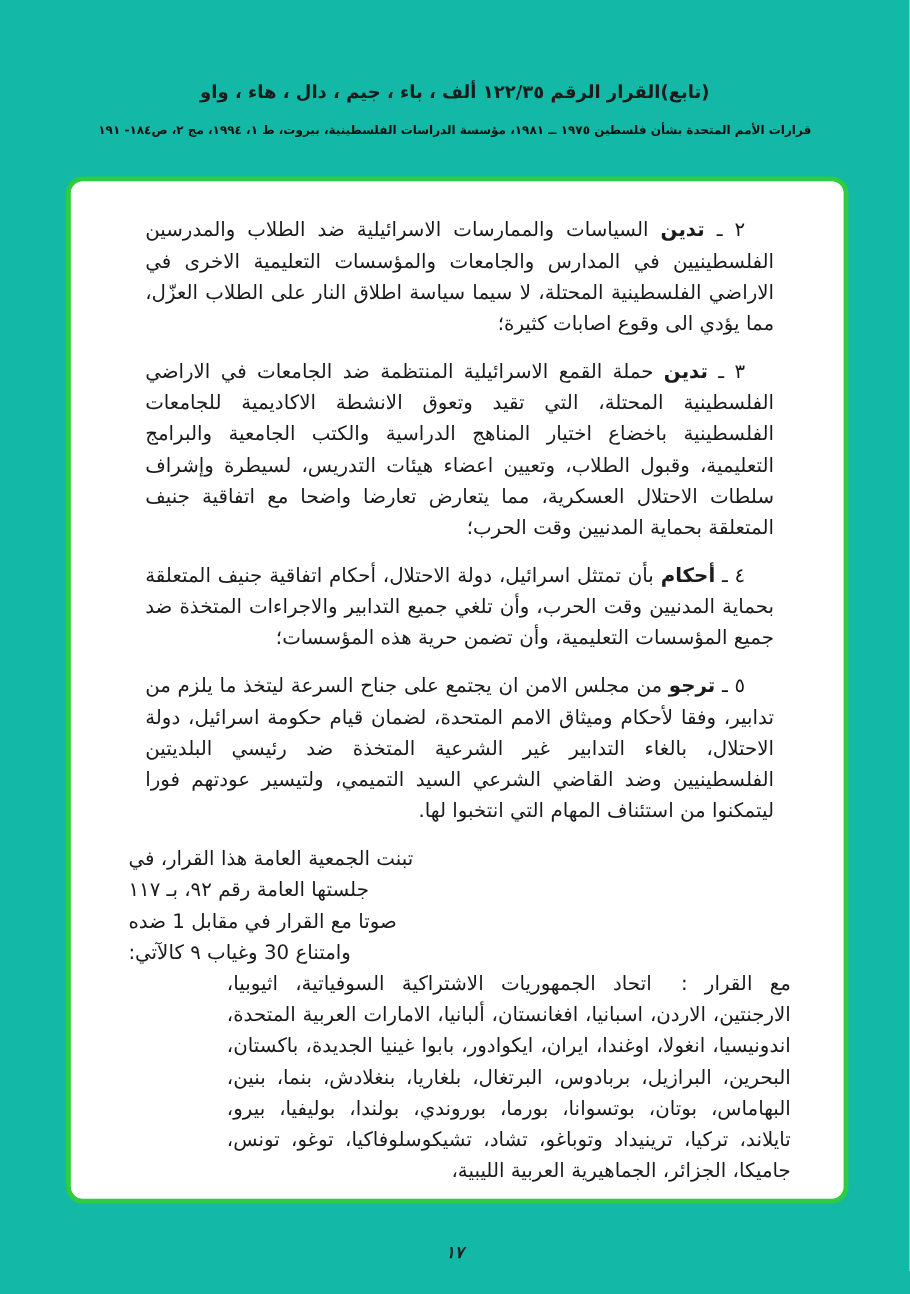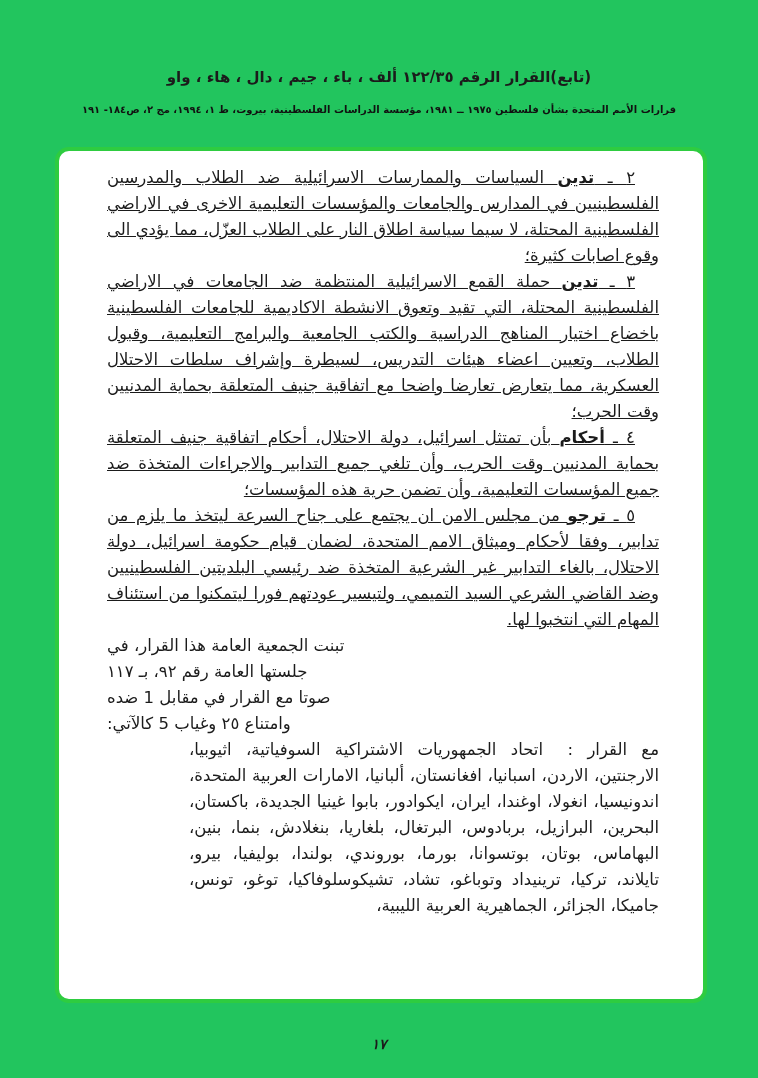--- a/index.html
+++ b/index.html
@@ -12,21 +12,21 @@
     height: 1078px;
     font-family: "DejaVu Sans", sans-serif;
     color: #1b1b1b;
     position: relative;
     overflow: hidden;
   }
   .page {
     position: relative;
     width: 758px;
     height: 1078px;
-    background: #22c55e;
+    background: #14b8a6;
   }
   
   .doc-header {
     position: absolute;
     top: 68px;
     left: 0;
     right: 0;
     text-align: center;
     direction: rtl;
   }
@@ -57,23 +57,22 @@
     box-sizing: border-box;
     height: 100%;
     padding: 14px 44px 10px 48px;
     direction: rtl;
     text-align: justify;
     font-size: 16.5px;
     line-height: 26px;
     overflow: hidden;
   }
   .para {
-    margin: 0;
+    margin: 14px;
     text-indent: 24px; 
-    text-decoration: underline;
   }
   .para-lead {
     font-weight: bold;
   }
   .adoption-line {
     text-align: left;
     text-indent: 0;
   }
   .vote-block {
     text-align: justify;
@@ -116,21 +115,21 @@
       <p class="para"><span class="para-num">٣ ـ </span><span class="para-lead">تدين</span><span> حملة القمع الاسرائيلية المنتظمة ضد الجامعات في الاراضي الفلسطينية المحتلة، التي تقيد وتعوق الانشطة الاكاديمية للجامعات الفلسطينية باخضاع اختيار المناهج الدراسية والكتب الجامعية والبرامج التعليمية، وقبول الطلاب، وتعيين اعضاء هيئات التدريس، لسيطرة وإشراف سلطات الاحتلال العسكرية، مما يتعارض تعارضا واضحا مع اتفاقية جنيف المتعلقة بحماية المدنيين وقت الحرب؛</span></p>
 
       <p class="para"><span class="para-num">٤ ـ </span><span class="para-lead">أحكام</span><span> بأن تمتثل اسرائيل، دولة الاحتلال، أحكام اتفاقية جنيف المتعلقة بحماية المدنيين وقت الحرب، وأن تلغي جميع التدابير والاجراءات المتخذة ضد جميع المؤسسات التعليمية، وأن تضمن حرية هذه المؤسسات؛</span></p>
 
       <p class="para"><span class="para-num">٥ ـ </span><span class="para-lead">ترجو</span><span> من مجلس الامن ان يجتمع على جناح السرعة ليتخذ ما يلزم من تدابير، وفقا لأحكام وميثاق الامم المتحدة، لضمان قيام حكومة اسرائيل، دولة الاحتلال، بالغاء التدابير غير الشرعية المتخذة ضد رئيسي البلديتين الفلسطينيين وضد القاضي الشرعي السيد التميمي، ولتيسير عودتهم فورا ليتمكنوا من استئناف المهام التي انتخبوا لها.</span></p>
 
       <div class="adoption">
         <div class="adoption-line">تبنت الجمعية العامة هذا القرار، في</div>
         <div class="adoption-line">جلستها العامة رقم ٩٢، بـ ١١٧</div>
         <div class="adoption-line">صوتا مع القرار في مقابل 1 ضده</div>
-        <div class="adoption-line">وامتناع ٢٥ وغياب 5 كالآتي:</div>
+        <div class="adoption-line">وامتناع 30 وغياب ٩ كالآتي:</div>
       </div>
 
       <div class="vote-block">
         <span class="vote-label">مع القرار :</span>
         <span class="vote-countries">اتحاد الجمهوريات الاشتراكية السوفياتية، اثيوبيا، الارجنتين، الاردن، اسبانيا، افغانستان، ألبانيا، الامارات العربية المتحدة، اندونيسيا، انغولا، اوغندا، ايران، ايكوادور، بابوا غينيا الجديدة، باكستان، البحرين، البرازيل، بربادوس، البرتغال، بلغاريا، بنغلادش، بنما، بنين، البهاماس، بوتان، بوتسوانا، بورما، بوروندي، بولندا، بوليفيا، بيرو، تايلاند، تركيا، ترينيداد وتوباغو، تشاد، تشيكوسلوفاكيا، توغو، تونس، جاميكا، الجزائر، الجماهيرية العربية الليبية،</span>
       </div>
 
     </div>
   </div>
 

